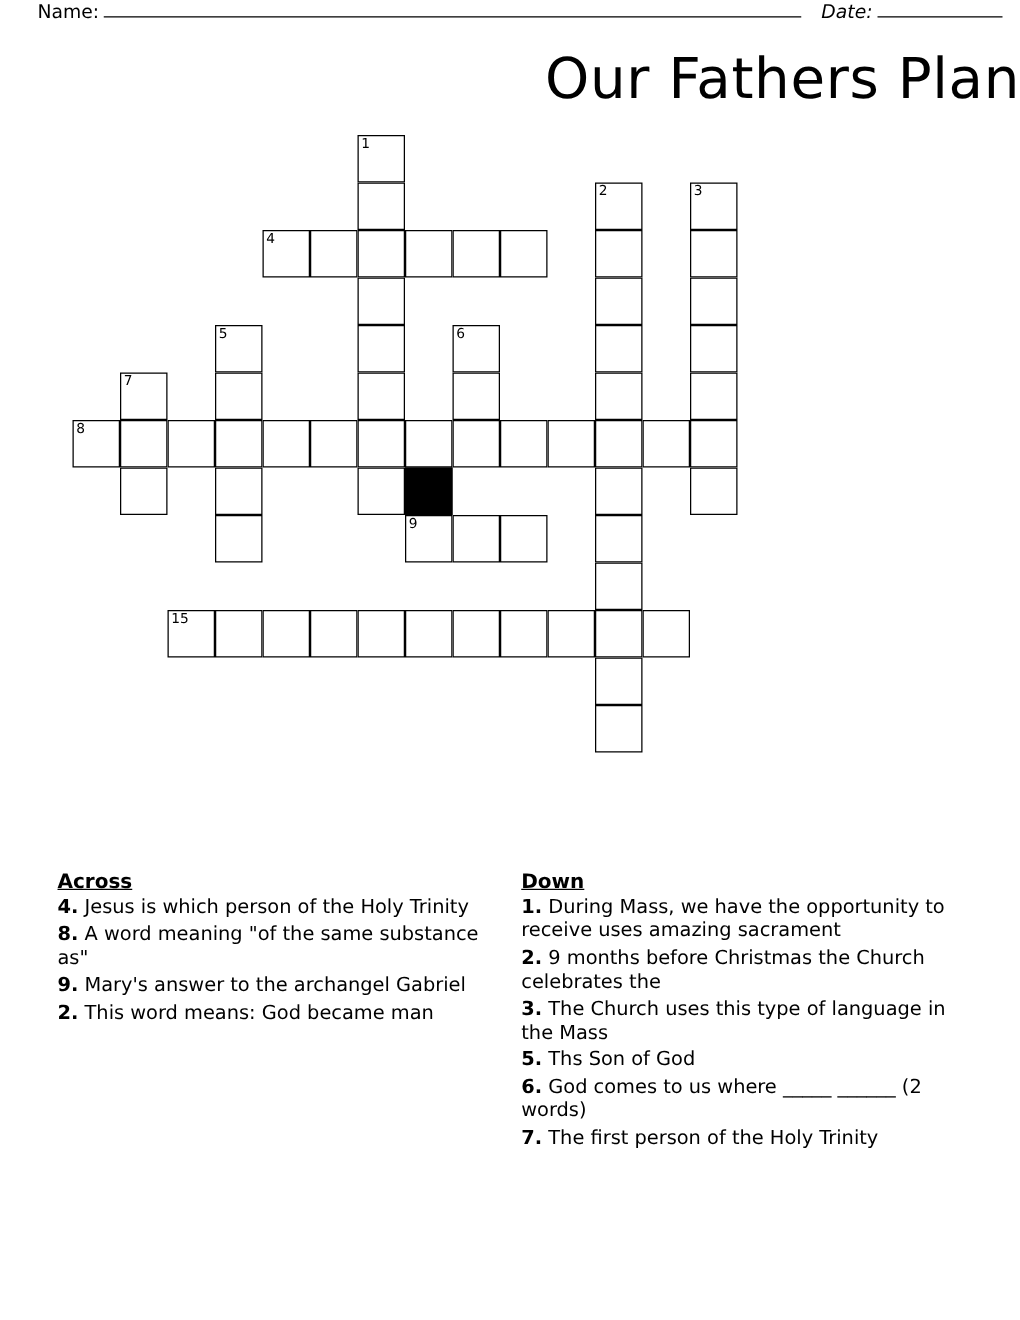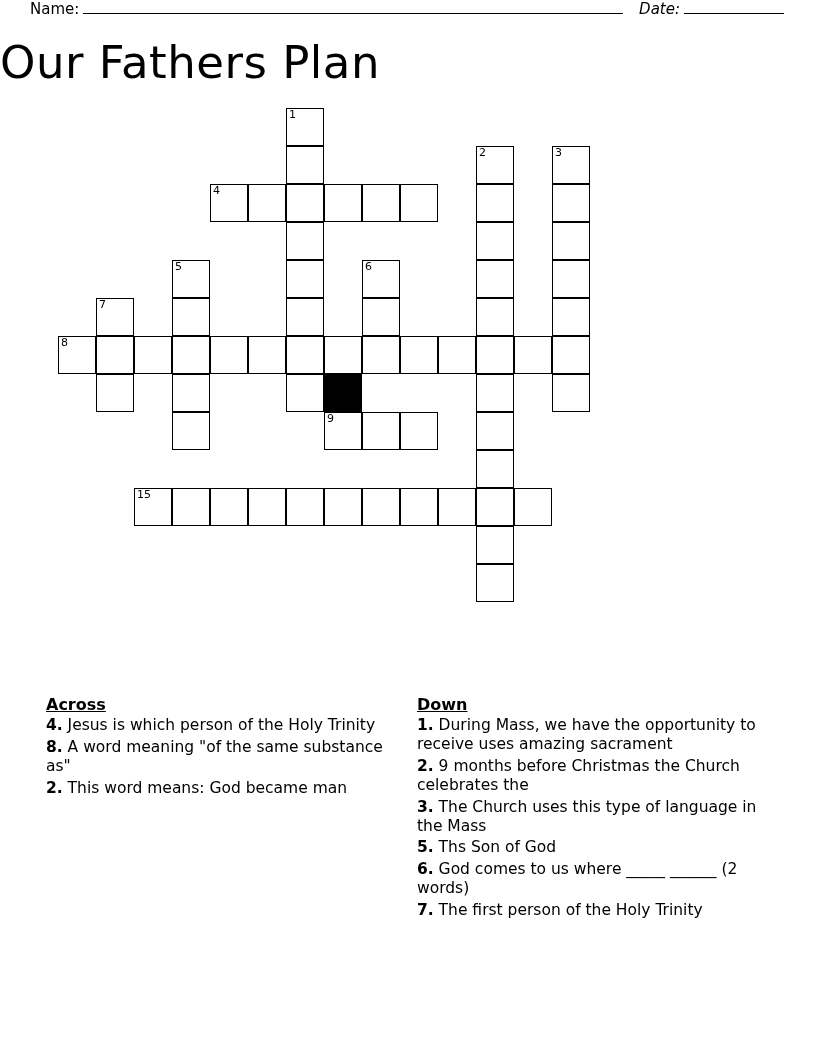--- a/index.html
+++ b/index.html
@@ -21,21 +21,21 @@
     height: 1056px;
     box-sizing: border-box;
     padding: 0;
   }
 
   
   .header-line {
     position: absolute;
     top: 0px;
     left: 30px;
-    right: 30px;
+    right: 12px;
     height: 26px;
     display: flex;
     align-items: baseline;
     font-size: 15px;
   }
   .header-line .lbl {
     font-size: 15px;
     white-space: nowrap;
   }
   .header-line .rule {
@@ -51,21 +51,21 @@
     margin-left: 14px;
     font-style: italic;
   }
 
   
   .title {
     position: absolute;
     top: 36px;
     left: 0;
     width: 816px;
-    text-align: left;
+    text-align: right;
     font-size: 45px;
     font-weight: normal;
     letter-spacing: 0.5px;
     font-family: "DejaVu Sans", sans-serif;
   }
 
   
   #grid-wrap {
     position: absolute;
     left: 0;
@@ -234,20 +234,21 @@
         <div class="cell" style="left: 418px; top: 456px;"></div>
       </div>
   </div>
 
   <div id="clues">
     <div class="clue-col across">
       <div class="clue-heading">Across</div>
       <div id="across-list">
           <div class="clue"><span class="cnum">4.</span><span> Jesus is which person of the Holy Trinity</span></div>
           <div class="clue"><span class="cnum">8.</span><span> A word meaning "of the same substance as"</span></div>
+          <div class="clue"><span class="cnum">9.</span><span> Mary's answer to the archangel Gabriel</span></div>
           <div class="clue"><span class="cnum">2.</span><span> This word means: God became man</span></div>
         </div>
     </div>
     <div class="clue-col down">
       <div class="clue-heading">Down</div>
       <div id="down-list">
           <div class="clue"><span class="cnum">1.</span><span> During Mass, we have the opportunity to receive uses amazing sacrament</span></div>
           <div class="clue"><span class="cnum">2.</span><span> 9 months before Christmas the Church celebrates the</span></div>
           <div class="clue"><span class="cnum">3.</span><span> The Church uses this type of language in the Mass</span></div>
           <div class="clue"><span class="cnum">5.</span><span> Ths Son of God</span></div>

